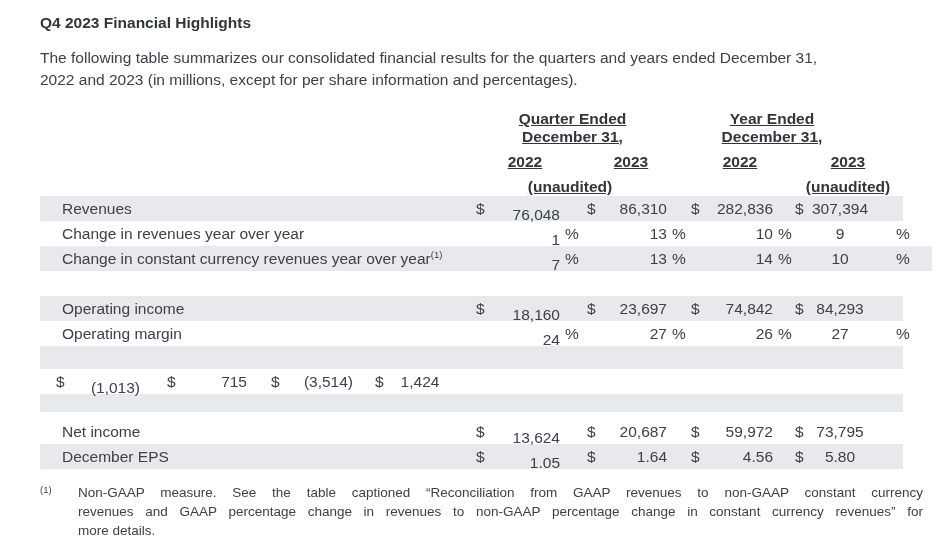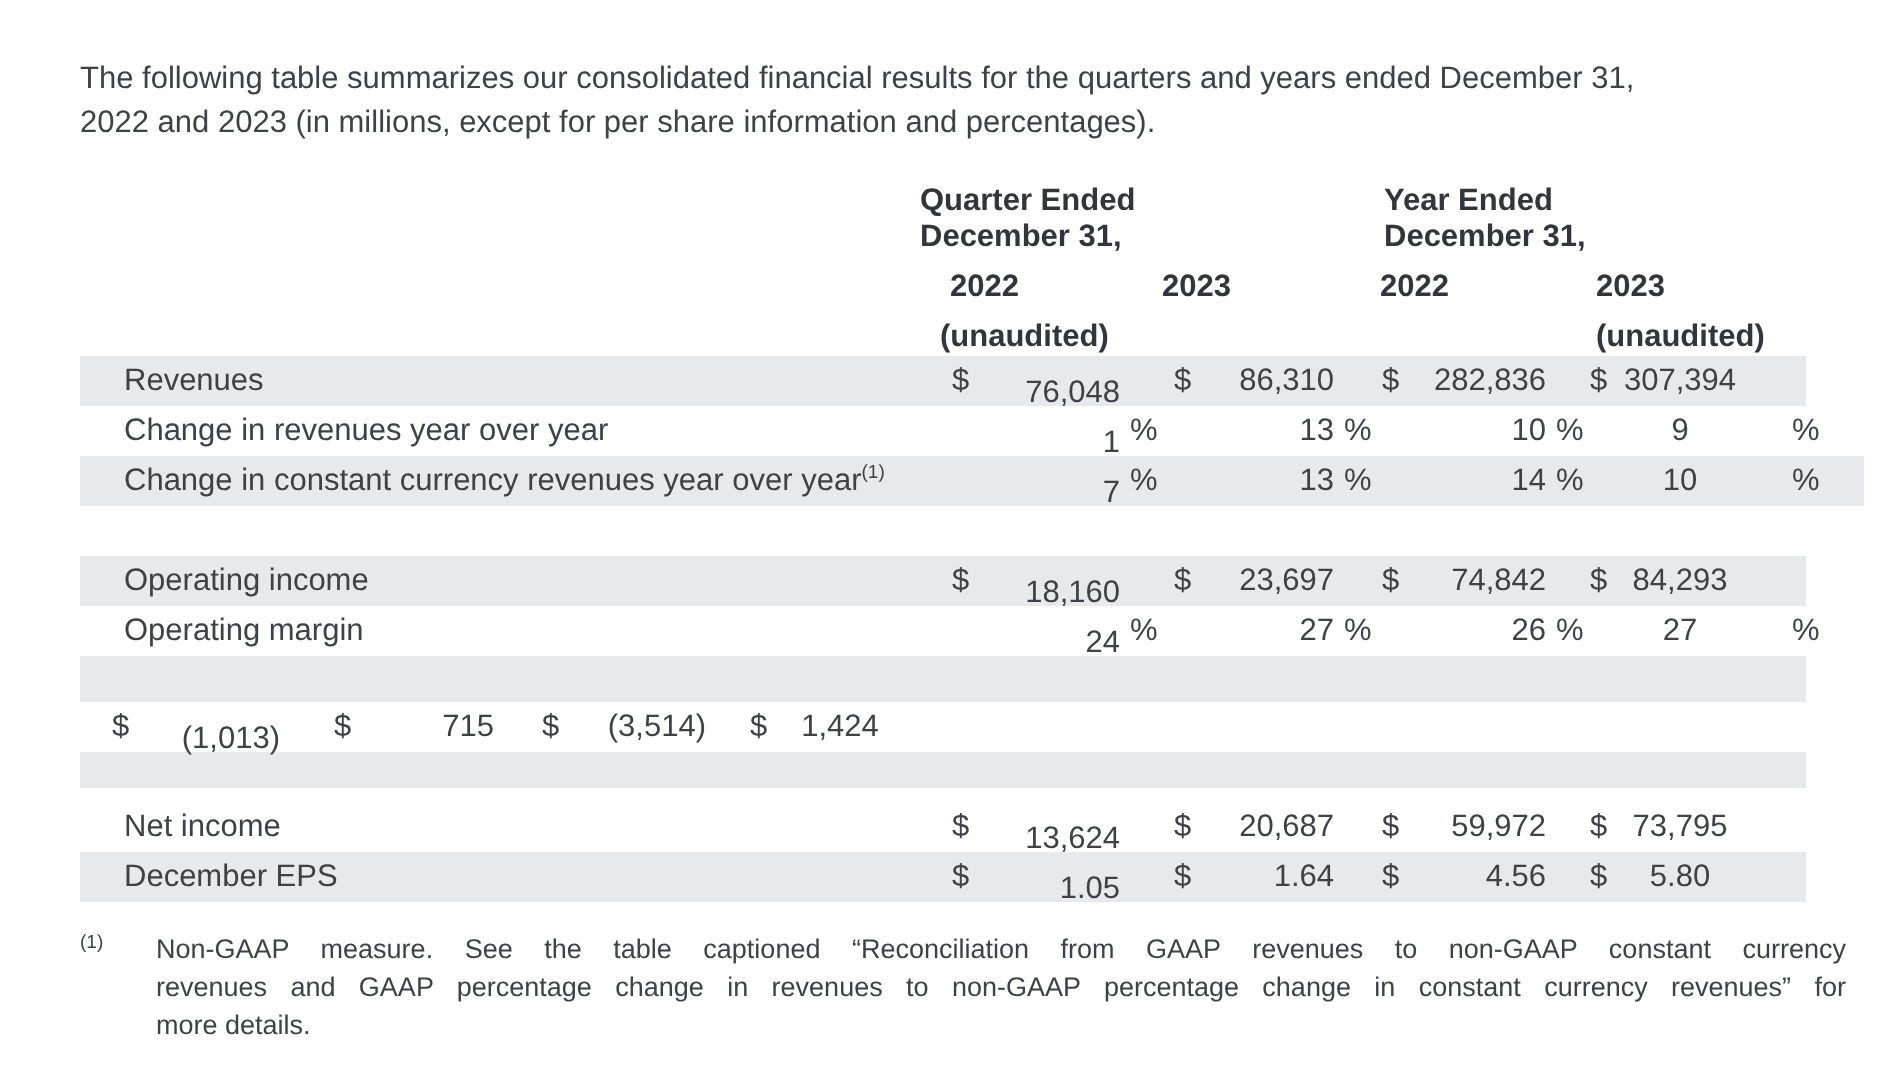--- a/index.html
+++ b/index.html
@@ -26,21 +26,21 @@
 
   
   .thead {
     position: relative;
     height: 86px;
     margin-top: 20px;
     font-weight: bold;
     color: var(--heading, #323539);
     font-size: 15.5px;
   }
-  .thead .hdr { position: absolute; line-height: 17.5px; }
+  .thead .hdr { position: absolute; text-align: center; line-height: 17.5px; text-decoration: underline; }
   .qtr-hdr  { left: 420px; top: 0; width: 225px; }
   .yr-hdr   { left: 652px; top: 0; width: 160px; }
   .yh       { top: 43px; width: 100px; }
   .yh1 { left: 435px; } .yh2 { left: 541px; } .yh3 { left: 650px; } .yh4 { left: 758px; }
   .unaud-q  { left: 430px; top: 68px; width: 200px; }
   .unaud-y  { left: 758px; top: 68px; width: 100px; }
 
   
   .tbody { margin-top: 0; }
   .row { display: flex; height: 25px; align-items: center; }
@@ -72,20 +72,21 @@
   .footnote { display: flex; margin-top: 14px; font-size: 13.5px; }
   .fn-marker { width: 38px; font-size: 9.5px; padding-top: 1px; }
   .fn-text { width: 845px; line-height: 19px; }
   .fn-line.j { text-align: justify; text-align-last: justify; }
 </style>
 </head>
 <body>
 
 <div class="page">
 
+  <div class="title">Q4 2023 Financial Highlights</div>
 
   <div class="intro">
     <span>The following table summarizes our consolidated financial results for the quarters and years ended December 31,</span><br>
     <span>2022 and 2023 (in millions, except for per share information and percentages).</span>
   </div>
 
   <div class="thead">
     <div class="hdr qtr-hdr">
       <span>Quarter Ended</span><br>
       <span>December 31,</span>

